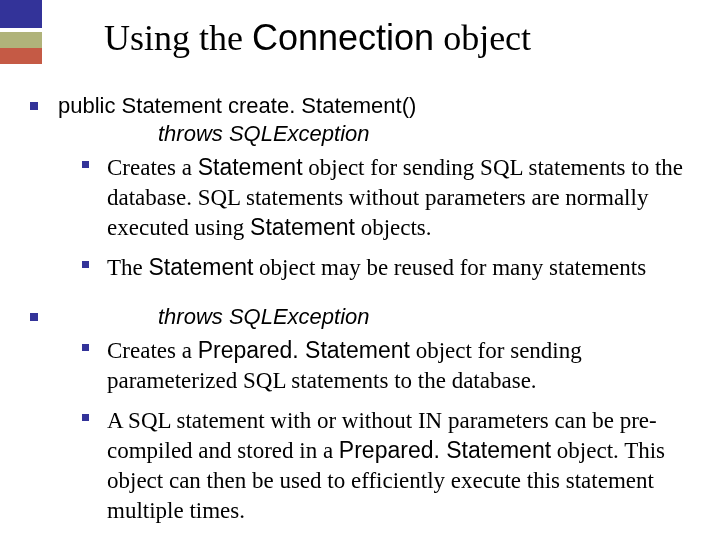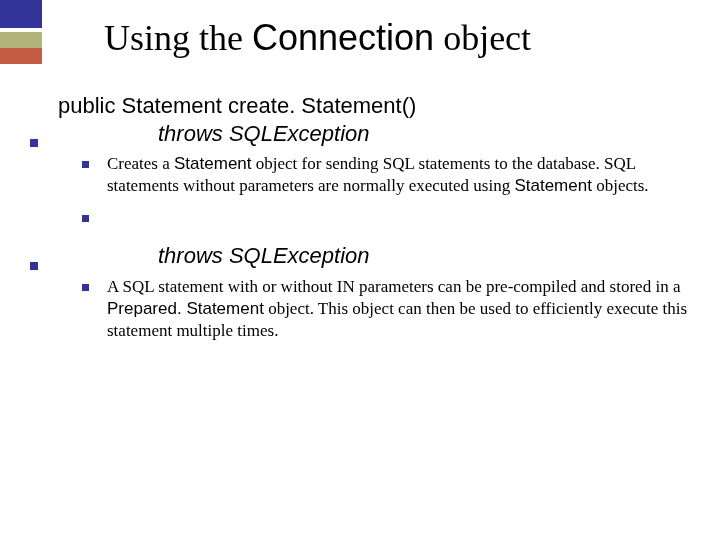--- a/index.html
+++ b/index.html
@@ -55,21 +55,21 @@
     font-family: Verdana, Geneva, sans-serif;
   }
   .content {
     position: absolute;
     left: 30px;
     top: 92px;
     width: 660px;
   }
   .lvl1 {
     display: flex;
-    align-items: flex-end;
+    align-items: flex-start;
     margin-bottom: 6px;
   }
   .lvl1 .text {
     font-family: Verdana, Geneva, sans-serif;
     font-size: 22px;
     line-height: 1.25;
     color: #000000;
   }
   .lvl1 .indent2 {
     display: block;
@@ -77,21 +77,21 @@
     font-style: italic;
   }
   .lvl2 {
     display: flex;
     align-items: flex-start;
     margin-left: 52px;
     margin-bottom: 10px;
   }
   .lvl2 .text {
     font-family: "Times New Roman", Times, serif;
-    font-size: 17px;
+    font-size: 23px;
     line-height: 1.3;
     color: #000000;
   }
   .bullet-sq {
     flex: 0 0 auto;
     width: 8px;
     height: 8px;
     background: #333399;
     margin-top: 10px;
     margin-right: 20px;
@@ -137,31 +137,40 @@
 
     <div class="lvl2">
       <div class="bullet-sq sm"></div>
       <div class="text">
         <span>Creates a </span><span class="sans">Statement</span><span> object for sending SQL statements to the database. SQL statements without parameters are normally executed using </span><span class="sans">Statement</span><span> objects.</span>
       </div>
     </div>
 
     <div class="lvl2">
       <div class="bullet-sq sm"></div>
+      <div class="text">
+        <span>The </span><span class="sans">Statement</span><span> object may be reused for many statements</span><span class="sans"></span><span></span>
+      </div>
     </div>
 
     <div class="block-gap"></div>
 
     <div class="lvl1">
       <div class="bullet-sq"></div>
       <div class="text">
         <span class="indent2">throws SQLException</span>
       </div>
     </div>
 
+    <div class="lvl2">
+      <div class="bullet-sq sm"></div>
+      <div class="text">
+        <span>Creates a </span><span class="sans">Prepared. Statement</span><span> object for sending parameterized SQL statements to the database.</span><span class="sans"></span><span></span>
+      </div>
+    </div>
 
     <div class="lvl2">
       <div class="bullet-sq sm"></div>
       <div class="text">
         <span>A SQL statement with or without IN parameters can be pre-compiled and stored in a </span><span class="sans">Prepared. Statement</span><span> object. This object can then be used to efficiently execute this statement multiple times.</span><span class="sans"></span><span></span>
       </div>
     </div>
 
   </div>
 

